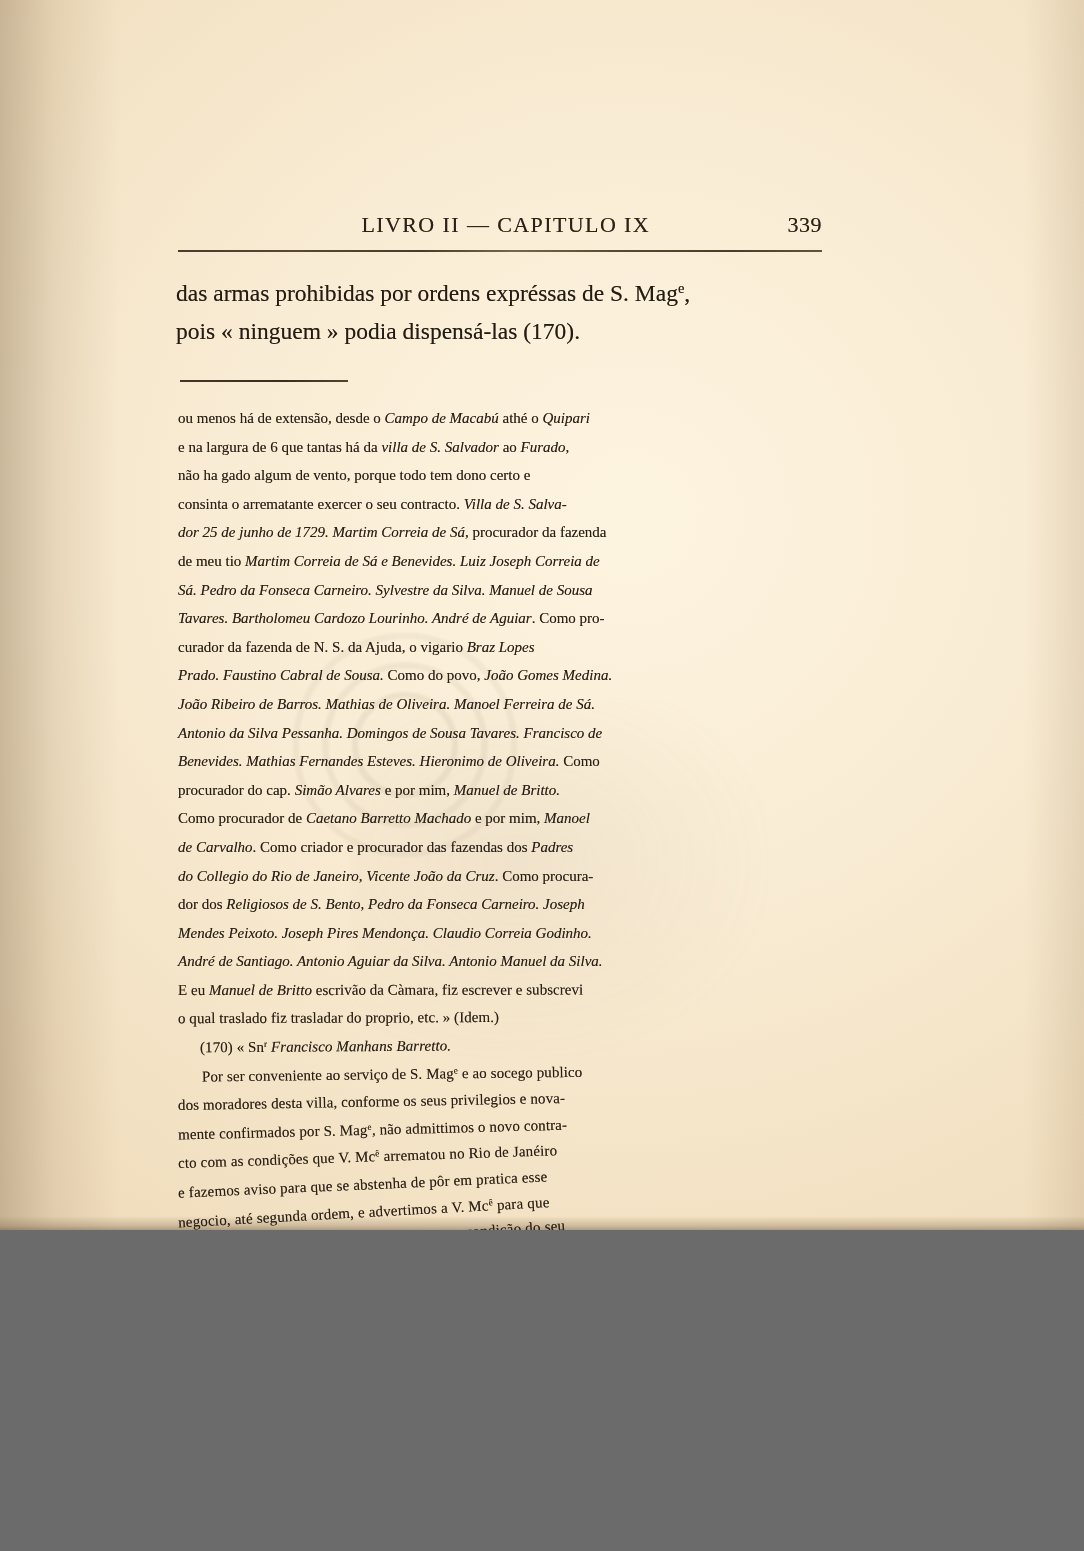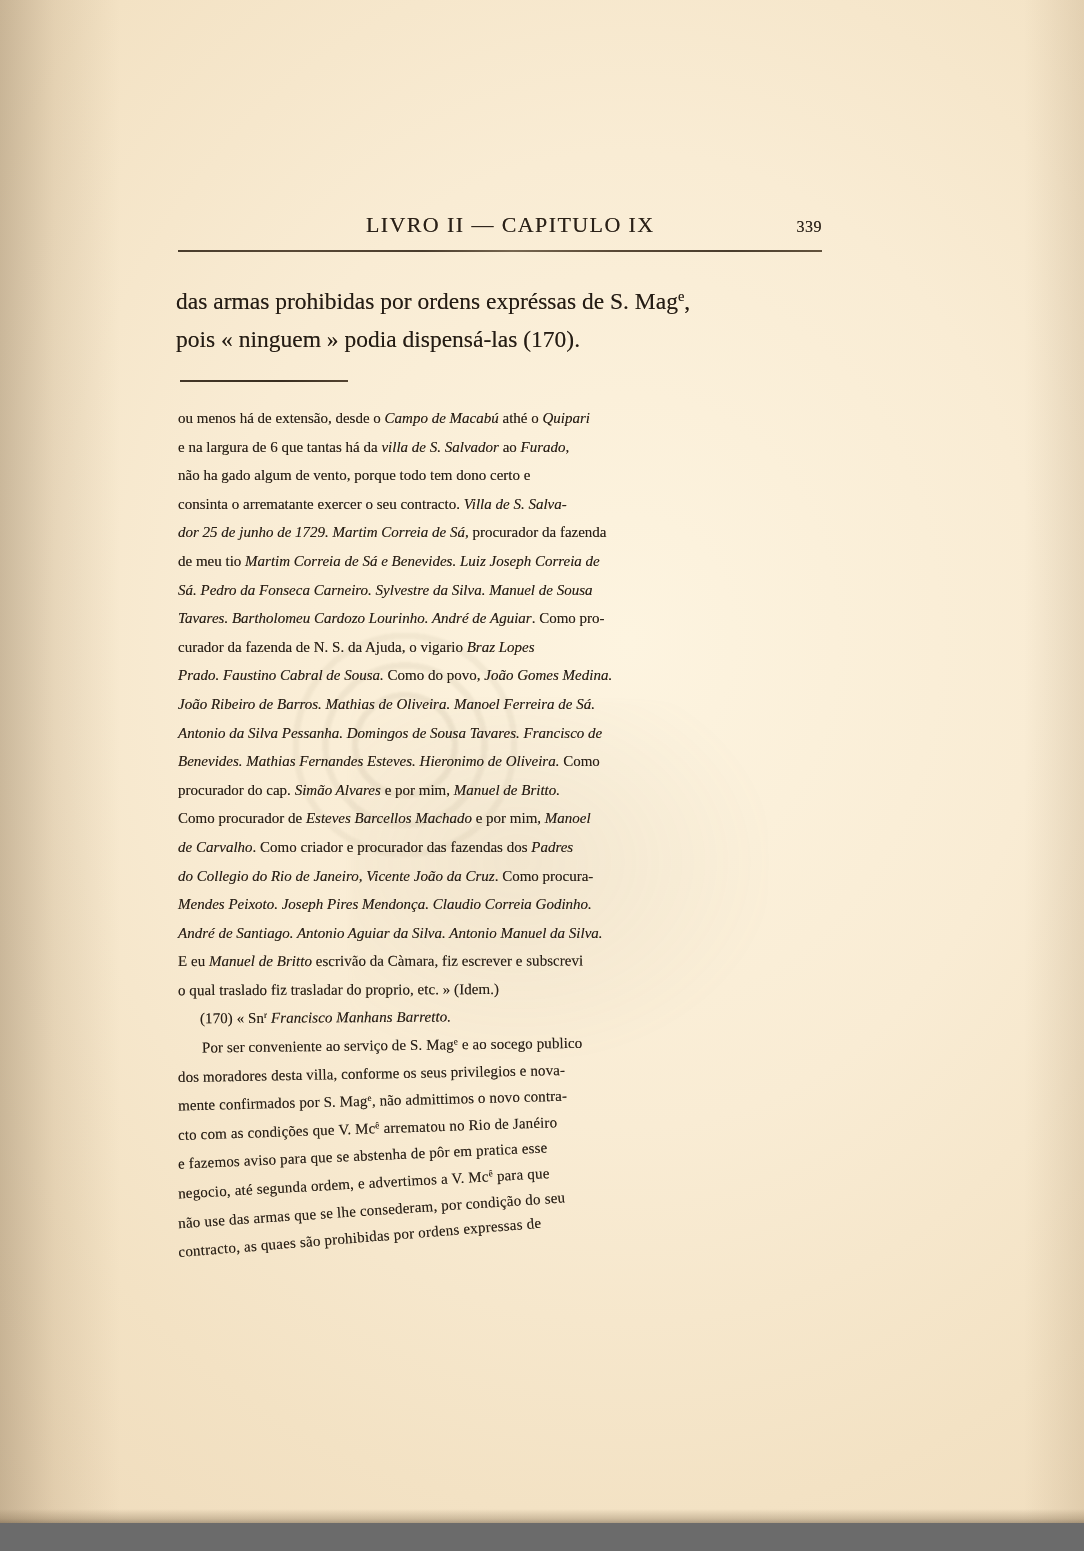--- a/index.html
+++ b/index.html
@@ -6,21 +6,21 @@
   html, body {
     margin: 0;
     padding: 0;
     background: #6b6b6b;
   }
 
   
   .page {
     position: relative;
     width: 1084px;
-    height: 1523px;
+    height: 1230px;
     overflow: hidden;
     background:
       radial-gradient(ellipse 95% 80% at 58% 42%, #fdf4e0 0%, #f9ecd4 40%, #f3e2c4 72%, #eedaba 100%);
     font-family: "Liberation Serif", "DejaVu Serif", serif;
     color: #241c14;
   }
   
   .gutter {
     position: absolute;
     left: 0; top: 0; bottom: 0;
@@ -76,41 +76,41 @@
   }
   .runhead-title {
     flex: 1;
     text-align: center;
     font-size: 22px;
     letter-spacing: 1.4px;
     padding-left: 46px;
     color: #2a2118;
   }
   .runhead-folio {
-    font-size: 16px;
+    font-size: 22px;
     letter-spacing: .5px;
     color: #2a2118;
   }
   .rule-head {
     position: absolute;
     left: 178px;
     top: 250px;
     width: 644px;
     height: 2px;
     background: linear-gradient(to right,
         #3a2d1e 0%, #4a3a28 18%, #3a2d1e 38%, #6b5a44 52%,
         #4a3a28 68%, #3a2d1e 86%, #55452f 100%);
     opacity: .92;
   }
 
   
   .body-top {
     position: absolute;
     left: 176px;
-    top: 282px;
+    top: 274px;
     width: 660px;
     font-size: 23.5px;
     line-height: 38px;
     text-align: left;
     color: #241c14;
   }
   .body-top .ln { white-space: nowrap; }
 
   .rule-note {
     position: absolute;
@@ -184,23 +184,24 @@
         <span class="ln"><i>dor 25 de junho de 1729. Martim Correia de Sá</i><span>, procurador da fazenda</span></span>
         <span class="ln"><span>de meu tio </span><i>Martim Correia de Sá e Benevides. Luiz Joseph  Correia de</i></span>
         <span class="ln"><i>Sá. Pedro da Fonseca Carneiro. Sylvestre da  Silva.  Manuel  de  Sousa</i></span>
         <span class="ln"><i>Tavares. Bartholomeu Cardozo Lourinho. André de Aguiar</i><span>. Como pro-</span></span>
         <span class="ln"><span>curador  da  fazenda  de  N. S.  da  Ajuda,  o  vigario </span><i>Braz  Lopes</i></span>
         <span class="ln"><i>Prado. Faustino Cabral de Sousa.</i><span> Como do povo, </span><i>João Gomes Medina.</i></span>
         <span class="ln"><i>João  Ribeiro  de  Barros.  Mathias  de  Oliveira.  Manoel  Ferreira de Sá.</i></span>
         <span class="ln"><i>Antonio da Silva Pessanha.  Domingos de Sousa  Tavares.  Francisco de</i></span>
         <span class="ln"><i>Benevides. Mathias  Fernandes  Esteves.  Hieronimo  de  Oliveira.</i><span>  Como</span></span>
         <span class="ln"><span>procurador do cap. </span><i>Simão  Alvares</i><span> e  por  mim, </span><i>Manuel  de  Britto.</i></span>
-        <span class="ln"><span>Como procurador de </span><i>Esteves Barcellos Machado</i><span> e por mim, </span><i>Manoel</i></span>
+        <span class="ln"><span>Como procurador de </span><i>Caetano Barretto Machado</i><span> e por mim, </span><i>Manoel</i></span>
         <span class="ln"><i>de Carvalho</i><span>. Como  criador  e  procurador  das  fazendas dos </span><i>Padres</i></span>
         <span class="ln"><i>do  Collegio do Rio de Janeiro,  Vicente João da Cruz</i><span>. Como procura-</span></span>
+        <span class="ln"><span>dor dos </span><i>Religiosos  de  S.  Bento,  Pedro  da  Fonseca  Carneiro.  Joseph</i></span>
         <span class="ln"><i>Mendes  Peixoto.  Joseph  Pires  Mendonça.  Claudio  Correia  Godinho.</i></span>
         <span class="ln"><i>André de Santiago. Antonio Aguiar da Silva. Antonio Manuel da Silva.</i></span>
         <span class="ln" style="transform: rotate(-0.08deg) translateY(0.1px); letter-spacing: 0.03px;"><span>E eu </span><i>Manuel de Britto</i><span> escrivão da Càmara, fiz escrever e subscrevi</span></span>
         <span class="ln" style="transform: rotate(-0.21deg) translateY(0.2px); letter-spacing: 0.05px;"><span>o qual traslado fiz trasladar do proprio, etc. » (Idem.)</span></span>
       </div>
     <div id="note-170-head">
         <span class="ln" style="padding-left: 22px; transform: rotate(-0.42deg) translateY(0.5px); letter-spacing: 0.07px;"><span>(170) « Sn</span><sup>r</sup><i> Francisco Manhans Barretto.</i></span>
       </div>
     <div id="note-170-body">
         <span class="ln" style="padding-left: 24px; transform: rotate(-0.7deg) translateY(0.8px); letter-spacing: 0.09px;"><span>Por ser conveniente ao serviço de S. Mag</span><sup>e</sup><span> e ao  socego publico</span></span>

